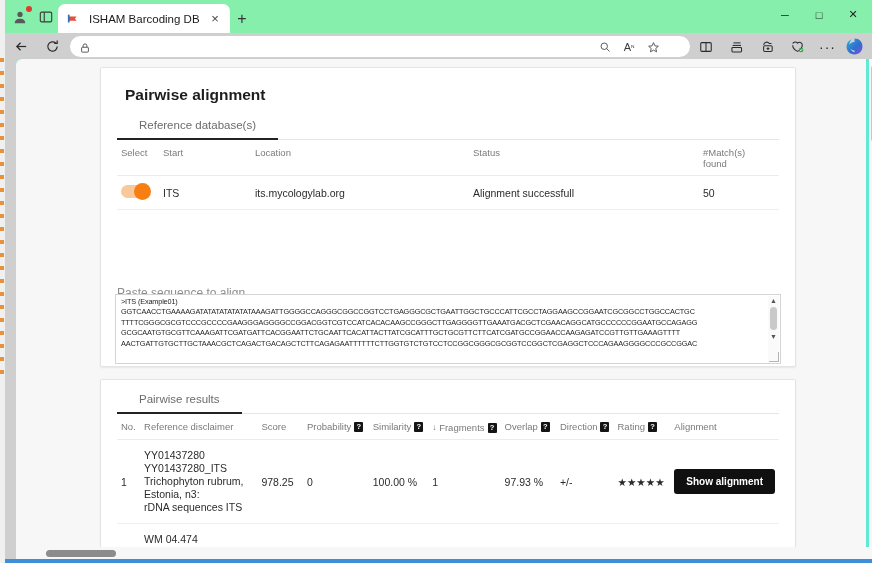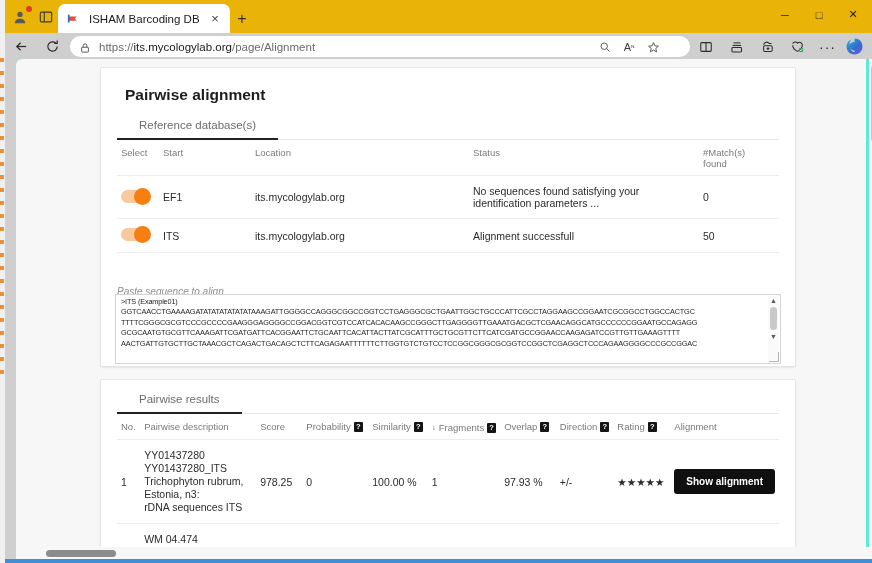--- a/index.html
+++ b/index.html
@@ -20,21 +20,21 @@
     position: absolute; left: 0; width: 4px; height: 4px; background: #e8913a;
   }
 
   
   #browser {
     position: absolute; left: 0; top: 0; width: 872px; height: 563px;
     background: #cfcfcf;
   }
   #titlebar {
     position: absolute; left: 0; top: 0; width: 872px; height: 33px;
-    background: #eab308;
+    background: #86efac;
     padding-left: 22px;
   }
   .tb-icon {
     position: absolute; top: 7px; width: 20px; height: 20px;
     display: flex; align-items: center; justify-content: center;
     color: #3b3b3b;
   }
   #profile-icon { left: 10px; }
   #profile-dot {
     position: absolute; left: 26px; top: 6px; width: 6px; height: 6px;
@@ -178,21 +178,21 @@
     background: #f9c99b; position: relative; display: inline-block;
   }
   .toggle .knob {
     position: absolute; right: -2px; top: -2px;
     width: 17px; height: 17px; border-radius: 50%;
     background: #f77f12;
   }
 
   .field-label {
     position: absolute; left: 16px; top: 218px;
-    font-size: 10px; color: #8e8e8e; font-style: italic;
+    font-size: 12px; color: #8e8e8e;
   }
   #seq-box {
     position: absolute; left: 14px; top: 226px; right: 14px; height: 70px;
     border: 1px solid #d4d4d4; background: #ffffff; overflow: hidden;
   }
   #seq-text {
     position: absolute; left: 5px; top: 2px; right: 14px;
     font-family: "Liberation Sans", sans-serif;
     font-size: 7.3px; line-height: 10.4px; color: #1d1d1d;
     white-space: pre; overflow: hidden; letter-spacing: -0.15px;
@@ -337,21 +337,20 @@
       </svg>
     </div>
 
     <div id="omnibox">
       <span id="lock-icon">
         <svg width="12" height="12" viewBox="0 0 16 16" fill="none" stroke="#4a4a4a" stroke-width="1.2">
           <rect x="3.5" y="7" width="9" height="6.5" rx="1"></rect>
           <path d="M5.5 7V5a2.5 2.5 0 0 1 5 0v2"></path>
         </svg>
       </span>
-      <span id="url-text"><span>https://</span><span class="host">its.mycologylab.org</span><span>/page/Alignment</span></span>
       <span class="omni-right" id="omni-search">
         <svg width="12" height="12" viewBox="0 0 16 16" fill="none" stroke="#4a4a4a" stroke-width="1.2">
           <circle cx="7" cy="7" r="4.3"></circle>
             <line x1="10.2" y1="10.2" x2="14" y2="14"></line>
         </svg>
       </span>
       <span class="omni-right" id="omni-read">A<sup style="font-size:7px">ᴺ</sup></span>
       <span class="omni-right" id="omni-star">
         <svg width="13" height="13" viewBox="0 0 16 16" fill="none" stroke="#4a4a4a" stroke-width="1.1">
           <polygon points="8,2 9.8,6 14,6.4 10.8,9.2 11.8,13.4 8,11.2 4.2,13.4 5.2,9.2 2,6.4 6.2,6"></polygon>
@@ -422,27 +421,20 @@
                 <th style="width:230px">Status</th>
                 <th>
                   <span>#Match(s)</span><br>
                   <span>found</span>
                 </th>
               </tr>
             </thead>
             <tbody id="ref-tbody">
                 <tr>
                   <td><span class="toggle"><span class="knob"></span></span></td>
-                  <td>EF1</td>
-                  <td>its.mycologylab.org</td>
-                  <td>No sequences found satisfying your identification parameters ...</td>
-                  <td>0</td>
-                </tr>
-                <tr>
-                  <td><span class="toggle"><span class="knob"></span></span></td>
                   <td>ITS</td>
                   <td>its.mycologylab.org</td>
                   <td>Alignment successfull</td>
                   <td>50</td>
                 </tr>
               </tbody>
           </table>
         </div>
 
         <div class="field-label">Paste sequence to align</div>
@@ -478,21 +470,21 @@
         </div>
 
         <div id="res-table-wrap">
           <table class="grid">
             <thead>
                 <tr id="res-head-row">
                   <th style="width: 24px;"><span class="hdr-cell">
                       <span>No.</span>
                     </span></th>
                   <th style="width: 178px;"><span class="hdr-cell">
-                      <span>Pairwise description</span>
+                      <span>Reference disclaimer</span>
                     </span></th>
                   <th style="width: 62px; margin-left: 35px;"><span class="hdr-cell">
                       <span>Score</span>
                     </span></th>
                   <th style="width: 70px;"><span class="hdr-cell">
                       <span>Probability</span>
                       <span class="help-badge">?</span>
                     </span></th>
                   <th style="width: 62px;"><span class="hdr-cell">
                       <span>Similarity</span>

